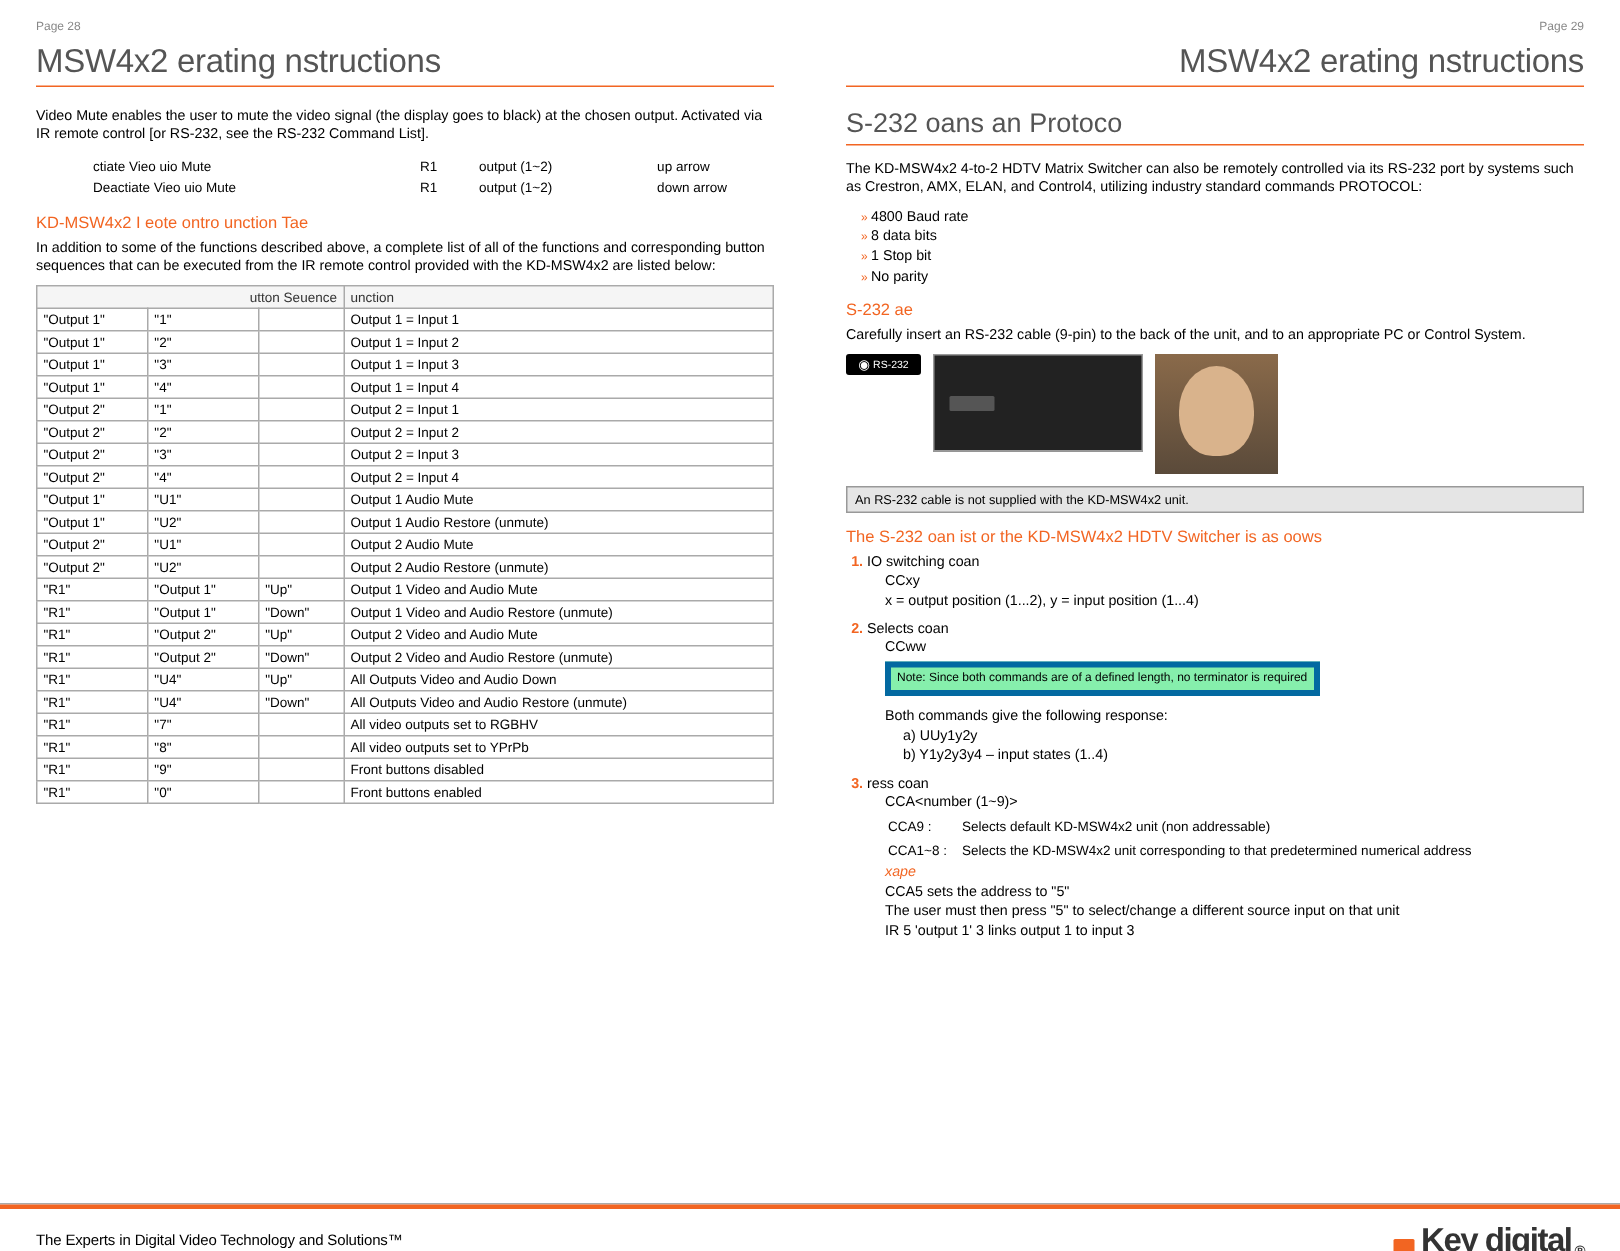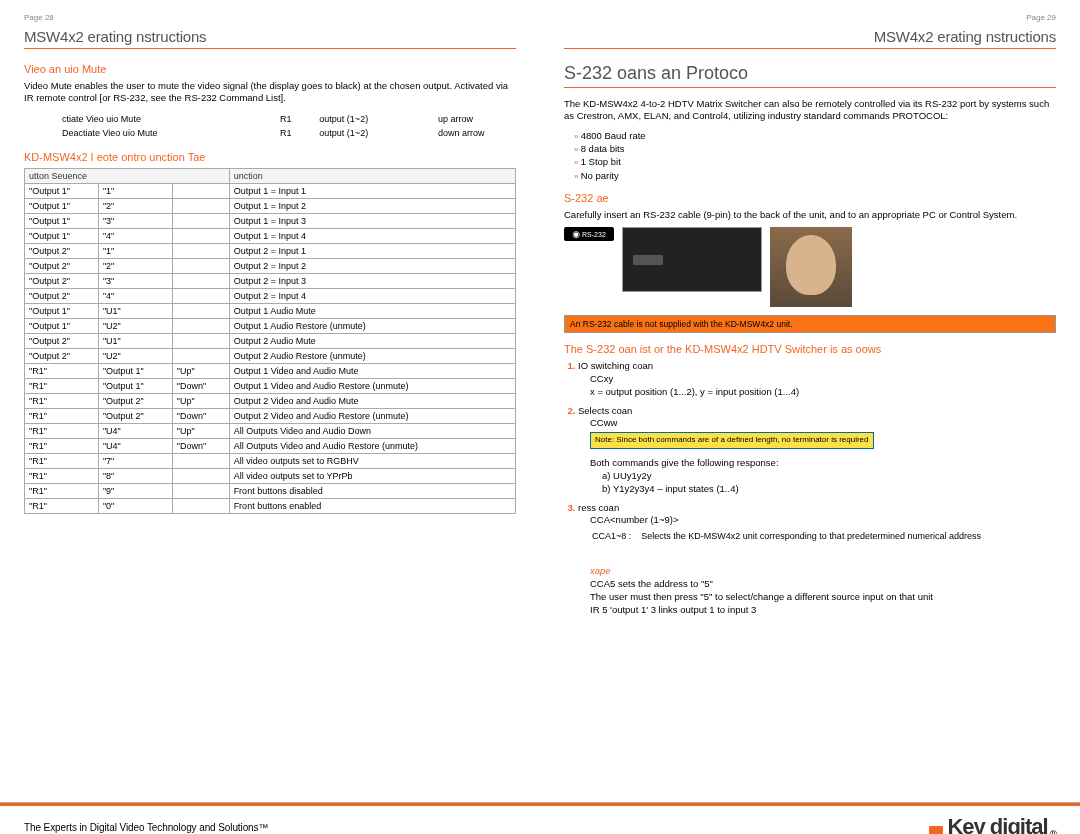--- a/index.html
+++ b/index.html
@@ -23,21 +23,21 @@
     padding: 13px 24px 10px 24px;
     position: relative;
   }
   .page-num {
     font-size: 8px;
     color: #888;
     margin-bottom: 6px;
   }
   .page-right .page-num { text-align: right; }
   .main-title {
-    font-size: 15px;
+    font-size: 22px;
     font-weight: 300;
     color: #555;
     border-bottom: 1.5px solid #f26522;
     padding-bottom: 3px;
     margin-bottom: 14px;
     letter-spacing: -0.2px;
   }
   .page-right .main-title { text-align: right; }
   .section-title {
     color: #f26522;
@@ -99,35 +99,35 @@
   .portrait {
     width: 82px; height: 80px; background: linear-gradient(#8a6a4a,#5a4a3a);
     display:flex;align-items:center;justify-content:center;
   }
   .portrait-face {
     width:50px;height:60px;border-radius:50% 50% 45% 45%;
     background:#d9b38c;position:relative;top:-2px;
   }
   .note-box {
     border: 1px solid #999;
-    background: #f97316;
+    background: #e5e5e5;
     font-size: 8.5px;
     padding: 3px 5px;
     margin: 4px 0 8px 0;
   }
   ol.cmd-list {
     margin-left: 14px;
     font-size: 9.5px;
     line-height: 1.35;
   }
   ol.cmd-list > li::marker { color: #f26522; font-weight: bold; }
   ol.cmd-list > li { margin-bottom: 6px; }
   .sub-indent { margin-left: 12px; }
   .cmd-inner-note {
-    border:1px solid #0369a1;background:#fde047;font-size:8px;
+    border:4px solid #0369a1;background:#86efac;font-size:8px;
     padding:2px 4px;margin:2px 0 4px 0;display:inline-block;
   }
   .footer {
     position: absolute;
     left:0;right:0;bottom:0;
     height: 32px;
     border-top:1px solid #aaa;
   }
   .footer .orange-line {
     height:3px;background:#f26522;width:100%;
@@ -144,51 +144,51 @@
     font-size:22px;font-weight:900;color:#333;
     letter-spacing:-1px;display:flex;align-items:flex-end;
     font-family: Arial Black, Arial, sans-serif;
   }
   .logo .orange-sq {
     width:14px;height:14px;background:#f26522;margin-right:4px;
     display:inline-block;border-radius:1px;
   }
   .def-table { font-size:9px; margin-left:12px; }
   .def-table td { padding:1px 8px 1px 0; vertical-align:top;}
-  .func-table thead th:first-child { width:auto; }
+  .func-table thead th:first-child { width:auto;text-align:right; }
 </style>
 </head>
 <body>
 
 <div class="container">
 
   <div class="page page-left">
     <div class="page-num">Page 28</div>
     <div class="main-title">MSW4x2 erating nstructions</div>
 
-    <div class="section-title">Vieo an uio Mute</div>
     <div class="body-text">Video Mute enables the user to mute the video signal (the display goes to black) at the chosen output. Activated via IR remote control [or RS-232, see the RS-232 Command List].</div>
     <table class="mute-table">
       <tbody>
           <tr>
             <td>ctiate Vieo  uio Mute</td>
             <td>R1</td>
             <td>output (1~2)</td>
             <td>up arrow</td>
           </tr>
       <tr>
             <td>Deactiate Vieo  uio Mute</td>
             <td>R1</td>
             <td>output (1~2)</td>
             <td>down arrow</td>
           </tr>
     </tbody>
       </table>
 
     <div class="section-title">KD-MSW4x2 I eote ontro unction Tae</div>
+    <div class="body-text">In addition to some of the functions described above, a complete list of all of the functions and corresponding button sequences that can be executed from the IR remote control provided with the KD-MSW4x2 are listed below:</div>
 
     <table class="func-table">
       <thead>
         <tr>
           <th colspan="3">utton Seuence</th>
           <th>unction</th>
         </tr>
       </thead>
       <tbody id="func-body">
       <tr>
@@ -372,27 +372,31 @@
         <div class="sub-indent"><span class="cmd-inner-note">Note:  Since both commands are of a defined length, no terminator is required</span></div>
         <div class="sub-indent" style="margin-top:4px;">Both commands give the following response:</div>
         <div class="sub-indent" style="margin-left:24px;">a) UUy1y2y</div>
         <div class="sub-indent" style="margin-left:24px;">b) Y1y2y3y4 – input states (1..4)</div>
       </li>
       <li>
         <span>ress coan</span>
         <div class="sub-indent">CCA&lt;number (1~9)&gt;</div>
         <table class="def-table">
           <tbody>
+              <tr>
+                <td>CCA9 :</td>
+                <td>Selects default KD-MSW4x2 unit (non addressable)</td>
+              </tr>
           <tr>
                 <td>CCA1~8 :</td>
                 <td>Selects the KD-MSW4x2 unit corresponding to that predetermined numerical address</td>
               </tr>
         </tbody>
           </table>
-        <div class="sub-indent" style="color:#f26522;font-style:italic;margin-top:20px;">xape</div>
+        <div class="sub-indent" style="color:#f26522;font-style:italic;margin-top:0;">xape</div>
         <div class="sub-indent">CCA5 sets the address to "5"</div>
         <div class="sub-indent">The user must then press "5" to select/change a different source input on that unit</div>
         <div class="sub-indent">IR 5    'output 1'    3 links output 1 to input 3</div>
       </li>
     </ol>
   </div>
 </div>
 
 <div class="footer">
   <div class="orange-line"></div>

